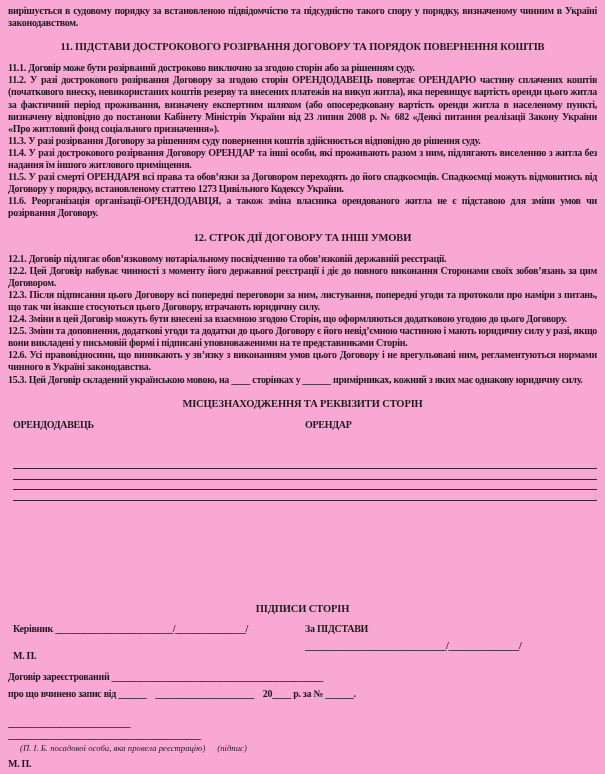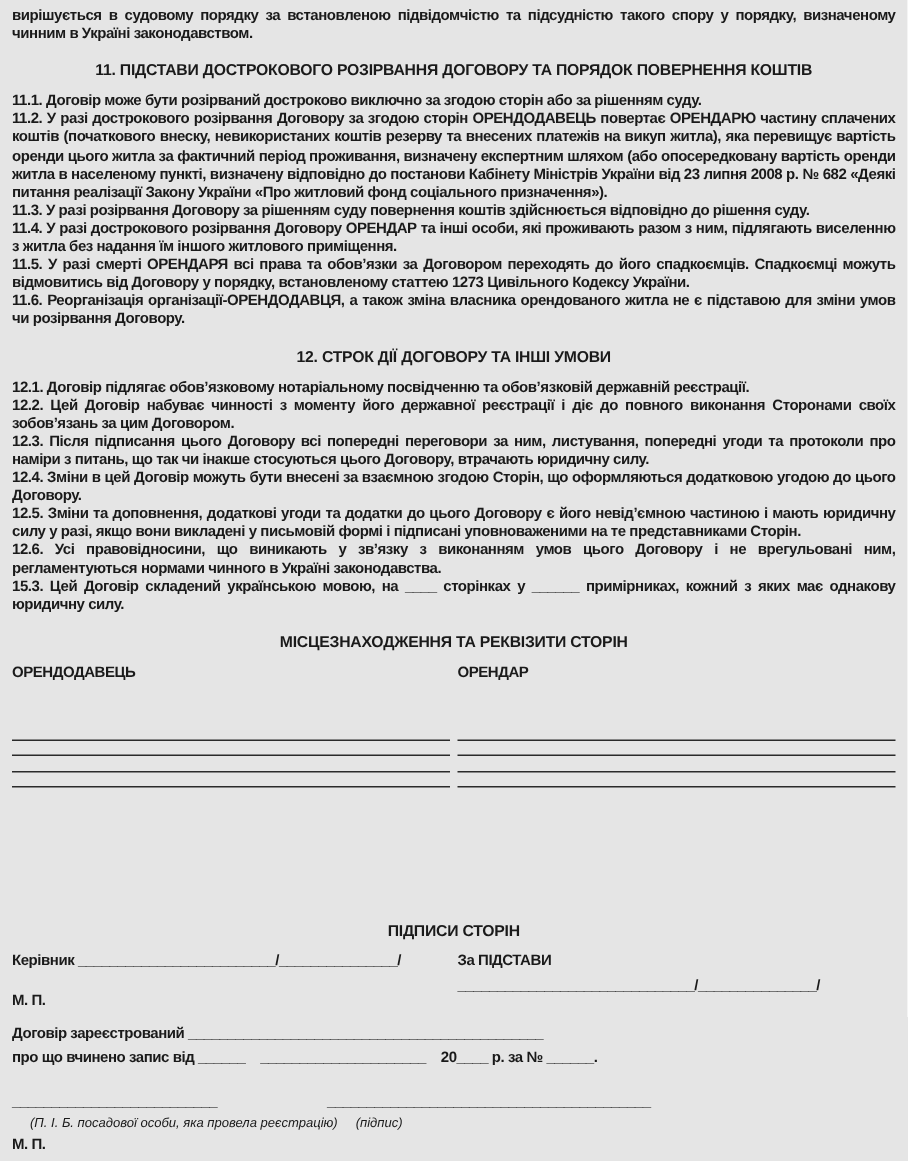--- a/index.html
+++ b/index.html
@@ -1,51 +1,51 @@
 <!DOCTYPE html>
 <html lang="uk"><head>
 <meta charset="utf-8">
 <style>
   * { box-sizing: border-box; }
   html, body { margin: 0; padding: 0; background: #ffffff; }
   .page {
     width: 605px;
     height: 774px;
-    background: #e5e5e5;
+    background: #f9a8d4;
     padding: 5px 8px 4px 8px;
-    font-family: Liberation Sans, sans-serif;
+    font-family: Liberation Serif, serif;
     font-size: 10px;
     font-weight: 700;
     color: #1a1a1a;
     line-height: 12.1px;
     letter-spacing: -0.3px;
     display: flex;
     flex-direction: column;
     overflow: hidden;
   }
   p.clause, p.intro { margin: 0; text-align: justify; }
   .heading {
     text-align: center;
     font-size: 10.5px;
     margin: 12px 0 9px 0;
     letter-spacing: -0.15px;
   }
-  .cols { display: flex; justify-content: space-between; }
+  .cols { display: flex; justify-content: flex-end; }
   .col { width: 292px; }
   .req-lines { margin-top: 28px; }
   .blank-line { height: 10.5px; border-bottom: 1px solid #2a2a2a; }
   .spacer { flex: 1 1 auto; min-height: 6px; }
   .sig-heading { margin: 0 0 8px 0; }
   .party-label { margin-bottom: 5px; }
   .sig-line { white-space: pre; }
   .stamp { margin-top: 15px; }
   .reg-block { margin-top: 9px; }
   .reg-line { white-space: pre; }
   .reg-line + .reg-line { margin-top: 4px; }
-  .sign-row { display: flex; margin-top: 17px; white-space: pre; }
+  .sign-row { display: flex; margin-top: 17px; white-space: pre; flex-direction: column; }
   .sign-left { width: 210px; }
   .caption-row { display: flex; margin-top: 1px; }
   .caption {
     font-weight: 400;
     font-style: italic;
     font-size: 8.7px;
     letter-spacing: 0;
   }
   .caption-left { width: 210px; padding-left: 12px; }
   .caption-right { padding-left: 12px; }

